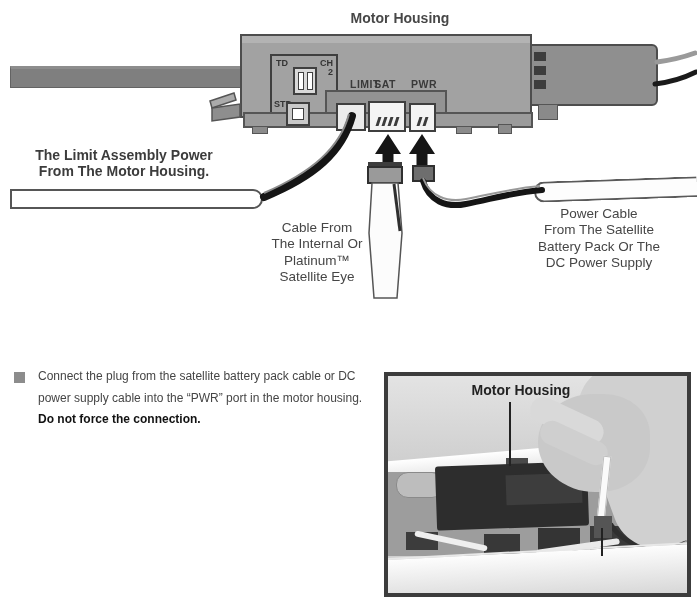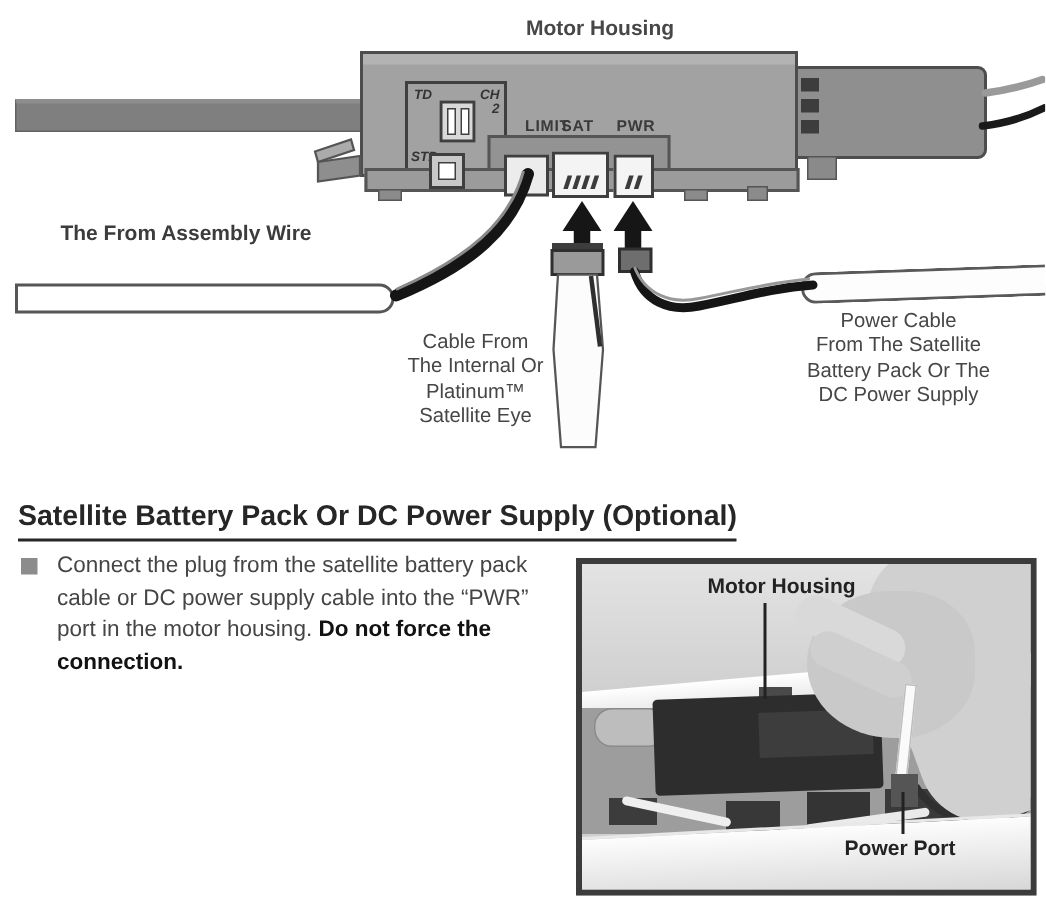--- a/index.html
+++ b/index.html
@@ -22,21 +22,21 @@
 
   .power-cable-white { left:534px; top:179px; width:163px; height:21px;
     background:#fdfdfd; border:2px solid #5a5a5a; border-right:none;
     border-radius:10px 0 0 10px; transform:rotate(-2deg); }
 
   .housing { left:240px; top:34px; width:292px; height:84px;
     background:#a2a2a2; border:2px solid #4d4d4d; }
   .housing-topface { left:242px; top:36px; width:288px; height:7px; background:#b3b3b3; }
 
   .switch-panel { position:absolute; left:28px; top:18px; width:68px; height:60px;
-    border:2px solid #3f3f3f;font-style:italic; }
+    border:2px solid #3f3f3f; }
   .sw-lbl { position:absolute; font-size:9px; font-weight:bold; color:#343434; line-height:1; }
   .sw-td { left:4px; top:3px; }
   .sw-std { left:2px; bottom:3px; }
   .sw-ch { right:3px; top:3px; text-align:right; }
   .switch-box { position:absolute; left:21px; top:11px; width:24px; height:28px;
     background:#d9d9d9; border:2px solid #3f3f3f; display:flex; gap:3px;
     align-items:center; justify-content:center; }
   .switch-slot { width:6px; height:18px; background:#ffffff; border:1.5px solid #3f3f3f; }
 
   .port-lbl { position:absolute; top:42px; font-size:10.5px; font-weight:bold;
@@ -81,21 +81,21 @@
   .sat-cable-label { left:252px; top:220px; width:130px; }
   .power-cable-label { left:528px; top:206px; width:142px; }
 
   svg.overlay { position:absolute; left:0; top:0; pointer-events:none; }
 
   
   .section-heading { left:12px; top:334px; font-size:19px; font-weight:bold;
     color:#262626; padding-bottom:3px; border-bottom:2px solid #262626; }
 
   .bullet-square { left:14px; top:372px; width:11px; height:11px; background:#8c8c8c; }
-  .bullet-text { left:38px; top:366px; width:334px; font-size:15px;
+  .bullet-text { left:38px; top:366px; width:334px; font-size:12px;
     line-height:21.5px; color:#454545; }
   .bullet-text b { color:#121212; }
 
   
   .photo { left:384px; top:372px; width:307px; height:225px;
     border:4px solid #3c3c3c; background:#cfcfcf; overflow:hidden; }
   .ph { position:absolute; }
   .ph-wall { left:0; top:0; width:299px; height:100px;
     background:linear-gradient(#e3e3e3,#cccccc); }
   .ph-rail-top { left:-12px; top:72px; width:330px; height:24px;
@@ -218,39 +218,39 @@
       <path d="M423,178 C430,196 447,203 466,199 C492,194 514,188 540,186" fill="none" stroke="#999" stroke-width="2"></path>
 
       <path d="M657,62 C672,60 684,57 695,53" fill="none" stroke="#9a9a9a" stroke-width="5" stroke-linecap="round"></path>
       <path d="M655,84 C672,82 684,78 696,72" fill="none" stroke="#1a1a1a" stroke-width="5" stroke-linecap="round"></path>
     </svg>
 
     <div class="abs diagram-title">Motor Housing</div>
 
     <div class="abs warning-label">
       <br>
-      <span>The From Assembly Wire</span><br>
+      <span>The Limit Assembly Power</span><br>
+      <span>From The Motor Housing.</span>
     </div>
 
     <div class="abs caption sat-cable-label">
       <span>Cable From</span><br>
       <span>The Internal Or</span><br>
       <span>Platinum™</span><br>
       <span>Satellite Eye</span>
     </div>
 
     <div class="abs caption power-cable-label">
       <span>Power Cable</span><br>
       <span>From The Satellite</span><br>
       <span>Battery Pack Or The</span><br>
       <span>DC Power Supply</span>
     </div>
   </div>
 
-  <div class="abs section-heading">Satellite Battery Pack Or DC Power Supply (Optional)</div>
 
   <div class="abs bullet-square"></div>
   <div class="abs bullet-text">
     <span>Connect the plug from the satellite battery pack cable or DC power supply cable into the “PWR” port in the motor housing. </span><b>Do not force the connection.</b>
   </div>
 
   <div class="abs photo">
     <div class="ph ph-wall"></div>
     <div class="ph ph-rail-top"></div>
     <div class="ph ph-dark-zone"></div>
@@ -268,16 +268,15 @@
     <div class="ph ph-arm"></div>
     <div class="ph ph-fist"></div>
     <div class="ph ph-finger1"></div>
     <div class="ph ph-finger2"></div>
     <div class="ph ph-cable"></div>
     <div class="ph ph-connector"></div>
     <div class="ph ph-rail-bottom"></div>
     <div class="ph ph-leader-top"></div>
     <div class="ph ph-label ph-label-top">Motor Housing</div>
     <div class="ph ph-leader-bottom"></div>
-    <div class="ph ph-label ph-label-bottom">Power Port</div>
   </div>
 
 </div>
 
 </body></html>

